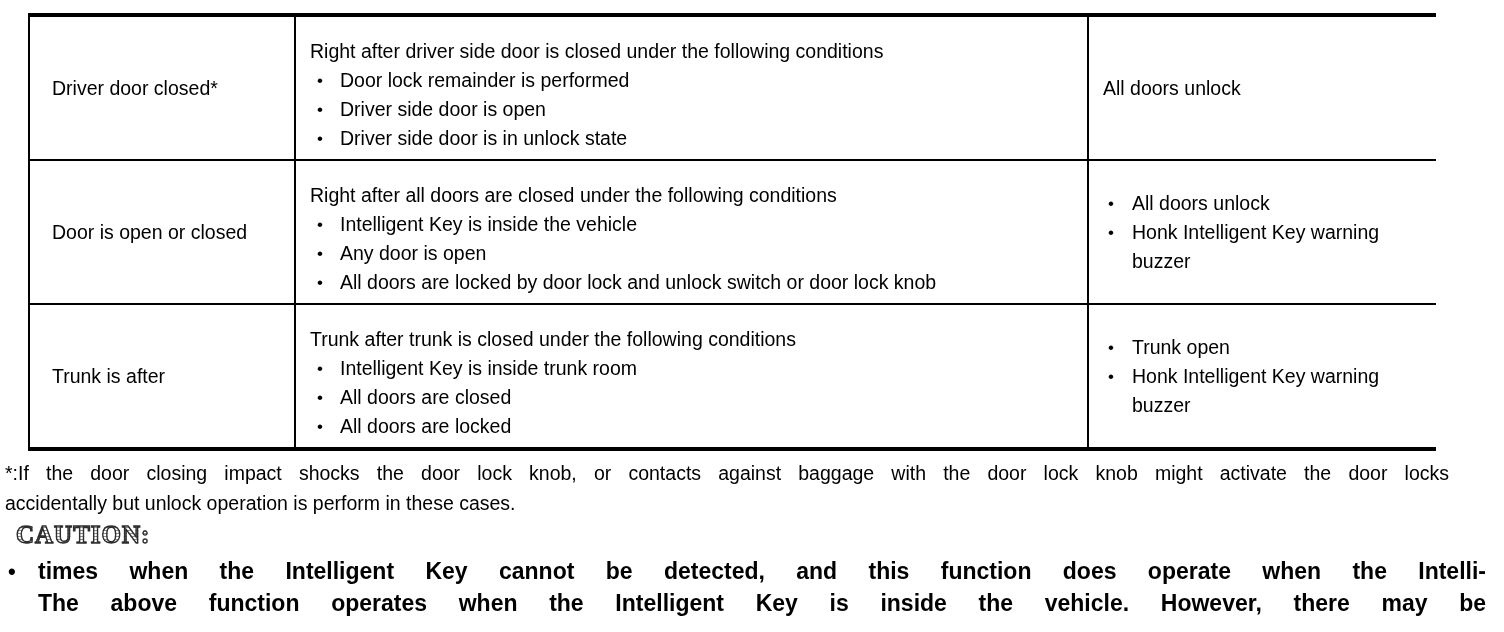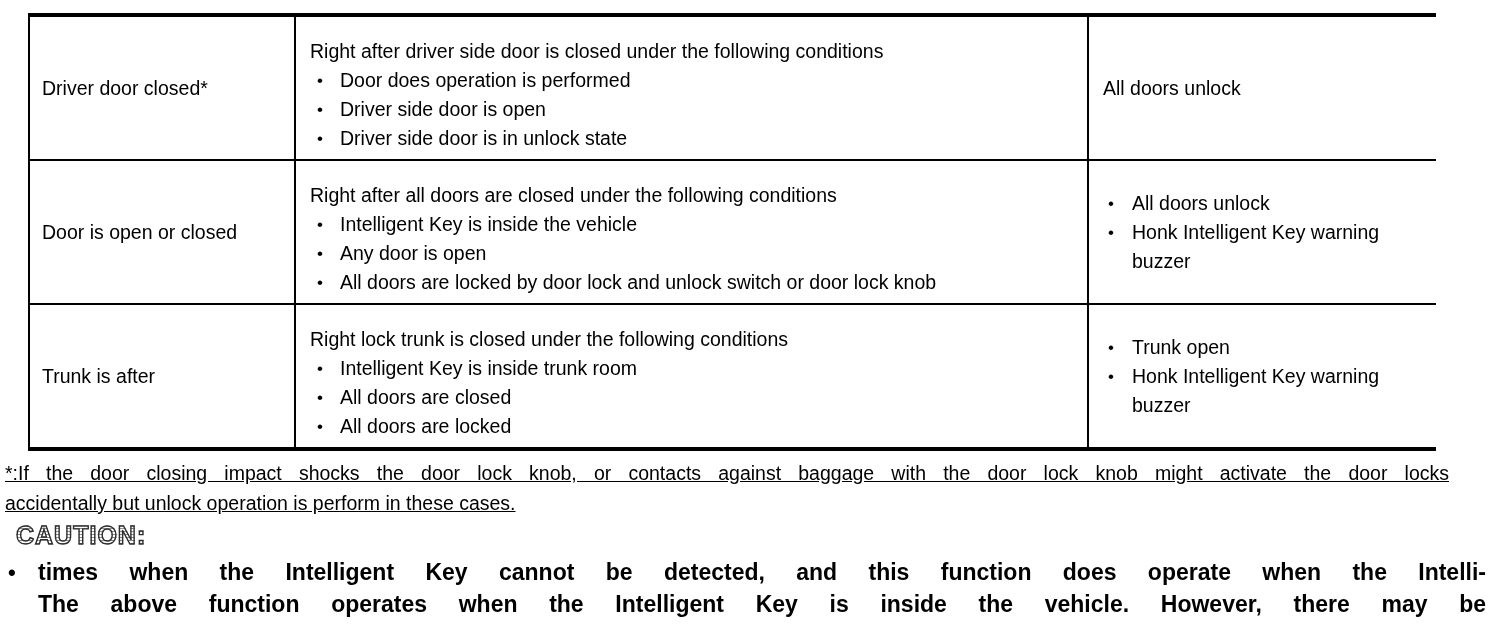--- a/index.html
+++ b/index.html
@@ -40,21 +40,21 @@
   .key-table td {
     border-bottom: 2px solid #000;
     font-size: 19.5px;
     vertical-align: middle;
     line-height: 29px;
   }
   .key-table tr.r1 td { height: 130px; }
   .key-table tr.r2 td { height: 131px; }
   .key-table tr.r3 td { height: 125px; border-bottom: none; }
 
-  .cell-fn { padding-left: 12px; }
+  .cell-fn { padding-left: 22px; }
   .cell-cond { padding: 20px 8px 6px 14px; }
   .cell-op { padding: 6px 8px 6px 14px; }
 
   .bul {
     position: relative;
     padding-left: 30px;
   }
   .bul::before {
     content: "\2022";
     position: absolute;
@@ -64,38 +64,38 @@
   }
   .cell-op .bul { padding-left: 29px; }
   .cell-op .bul::before { left: 5px; }
 
   
   .footnote {
     margin: 8px 0 0 5px;
     width: 1444px;
     font-size: 19.5px;
     line-height: 29.5px;
-    text-decoration: underline;
   }
   .jline {
     text-align: justify;
     text-align-last: justify;
   }
 
   .caution-heading {
     margin: 3px 0 0 16px;
     font-size: 25px;
     font-weight: 700;
     letter-spacing: 1px;
     color: transparent;
     -webkit-text-stroke: 1.4px #2e2e2e;
     background-image: repeating-linear-gradient(0deg, #8f8f8f 0 1px, #ffffff 1px 3px);
     -webkit-background-clip: text;
     background-clip: text;
     width: max-content;
+    font-family: Liberation Serif, serif;
   }
 
   .caution-item {
     position: relative;
     margin: 6px 0 0 8px;
     width: 1478px;
     padding-left: 30px;
     font-size: 23px;
     font-weight: 700;
     line-height: 32px;
@@ -115,21 +115,21 @@
       <col class="c1">
       <col class="c2">
       <col class="c3">
     </colgroup>
   <tbody>
 
   <tr class="r1">
     <td class="cell-fn">Driver door closed*</td>
     <td class="sep cell-cond">
       <div>Right after driver side door is closed under the following conditions</div>
-      <div class="bul">Door does operation is performed</div>
+      <div class="bul">Door lock remainder is performed</div>
       <div class="bul">Driver side door is open</div>
       <div class="bul">Driver side door is in unlock state</div>
     </td>
     <td class="sep cell-op">
       <div>All doors unlock</div>
     </td>
   </tr>
 
   <tr class="r2">
     <td class="cell-fn">Door is open or closed</td>
@@ -141,21 +141,21 @@
     </td>
     <td class="sep cell-op">
       <div class="bul">All doors unlock</div>
       <div class="bul">Honk Intelligent Key warning buzzer</div>
     </td>
   </tr>
 
   <tr class="r3">
     <td class="cell-fn">Trunk is after</td>
     <td class="sep cell-cond">
-      <div>Right lock trunk is closed under the following conditions</div>
+      <div>Trunk after trunk is closed under the following conditions</div>
       <div class="bul">Intelligent Key is inside trunk room</div>
       <div class="bul">All doors are closed</div>
       <div class="bul">All doors are locked</div>
     </td>
     <td class="sep cell-op">
       <div class="bul">Trunk open</div>
       <div class="bul">Honk Intelligent Key warning buzzer</div>
     </td>
   </tr>
 </tbody>

